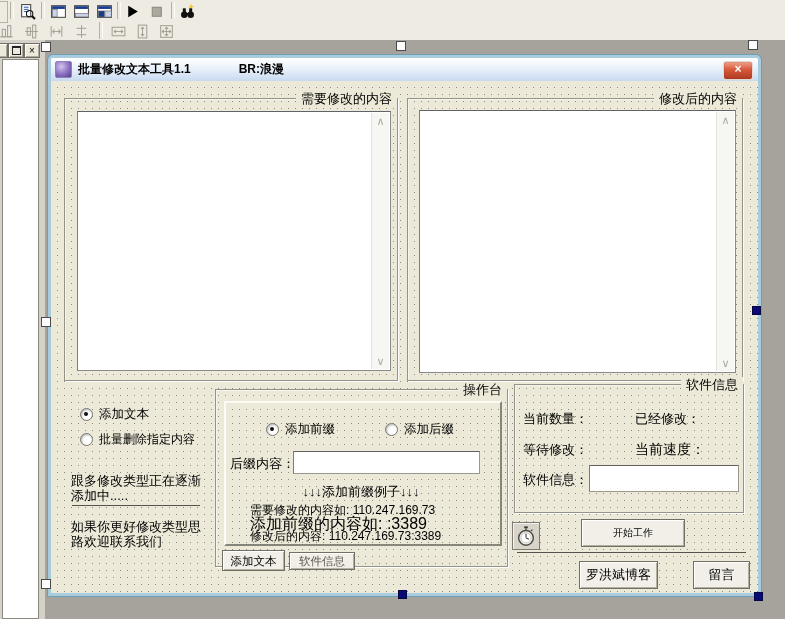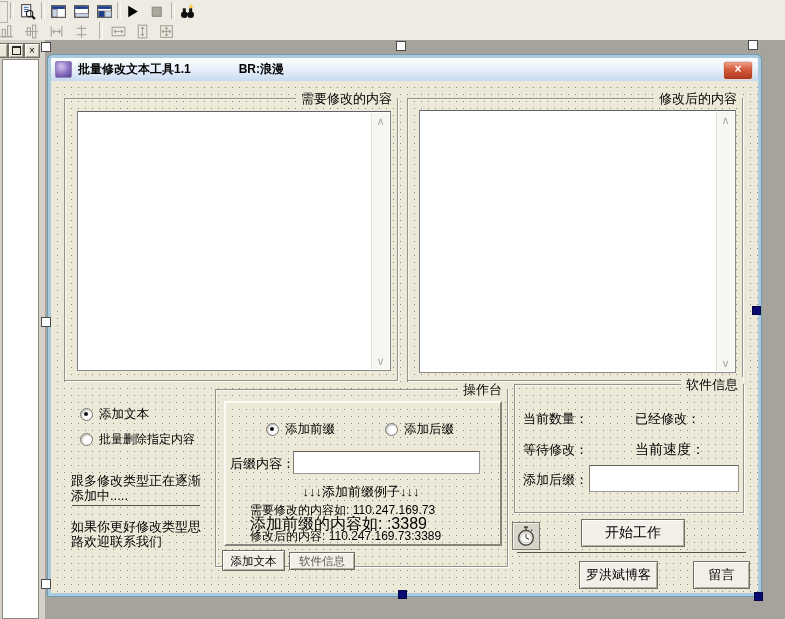--- a/index.html
+++ b/index.html
@@ -261,35 +261,35 @@
       <div class="btn3d" style="left:171px;top:469px;width:61px;height:19px;font-size:11.5px;overflow:hidden;line-height:26px;">添加文本</div>
       <div class="btn3d" style="left:238px;top:471px;width:64px;height:16px;font-size:11.5px;overflow:hidden;line-height:24px;color:#5B594F;">软件信息</div>
 
       <div class="group" style="left:463px;top:303px;width:228px;height:127px;">
         <div class="gtitle"><span>软件信息</span></div>
       </div>
       <div class="lbl" style="left:472px;top:329px;font-size:13px;">当前数量：</div>
       <div class="lbl" style="left:584px;top:329px;font-size:13px;">已经修改：</div>
       <div class="lbl" style="left:472px;top:360px;font-size:13px;">等待修改：</div>
       <div class="lbl" style="left:584px;top:360px;font-size:14px;">当前速度：</div>
-      <div class="lbl" style="left:472px;top:390px;font-size:13px;">添加后缀：</div>
+      <div class="lbl" style="left:472px;top:390px;font-size:13px;">软件信息：</div>
       <div class="sunken" style="position:absolute;left:538px;top:384px;width:148px;height:25px;"></div>
 
       <div class="timer-box" style="left:461px;top:441px;">
         <svg viewBox="0 0 24 24" width="22" height="22">
           <rect x="10" y="1.5" width="4" height="2" fill="#3C3A34"></rect>
           <line x1="12" y1="3.5" x2="12" y2="6" stroke="#3C3A34" stroke-width="1.4"></line>
           <line x1="17.5" y1="6.5" x2="19" y2="5" stroke="#3C3A34" stroke-width="1.2"></line>
           <circle cx="12" cy="14" r="8" fill="#F7F6F1" stroke="#4E4C44" stroke-width="1.6"></circle>
           <circle cx="12" cy="14" r="5.6" fill="#FFFFFF" stroke="#A9A69C" stroke-width="0.7"></circle>
           <line x1="12" y1="14" x2="12" y2="9.6" stroke="#333" stroke-width="1.1"></line>
           <line x1="12" y1="14" x2="15.2" y2="15.6" stroke="#333" stroke-width="1.1"></line>
         </svg>
       </div>
-      <div class="btn3d" style="left:530px;top:438px;width:102px;height:26px;font-size:14px;font-family:Liberation Serif, serif;">开始工作</div>
+      <div class="btn3d" style="left:530px;top:438px;width:102px;height:26px;font-size:10px;font-family:Liberation Serif, serif;">开始工作</div>
       <div class="etched-line" style="left:466px;top:471px;width:229px;"></div>
       <div class="btn3d" style="left:528px;top:480px;width:77px;height:26px;text-align:center;">罗洪斌博客</div>
       <div class="btn3d" style="left:642px;top:480px;width:55px;height:26px;">留言</div>
 
     </div>
   </div>
 
   <div class="handle white" style="left:41px;top:42px;"></div>
   <div class="handle white" style="left:396px;top:41px;"></div>
   <div class="handle white" style="left:748px;top:40px;"></div>

